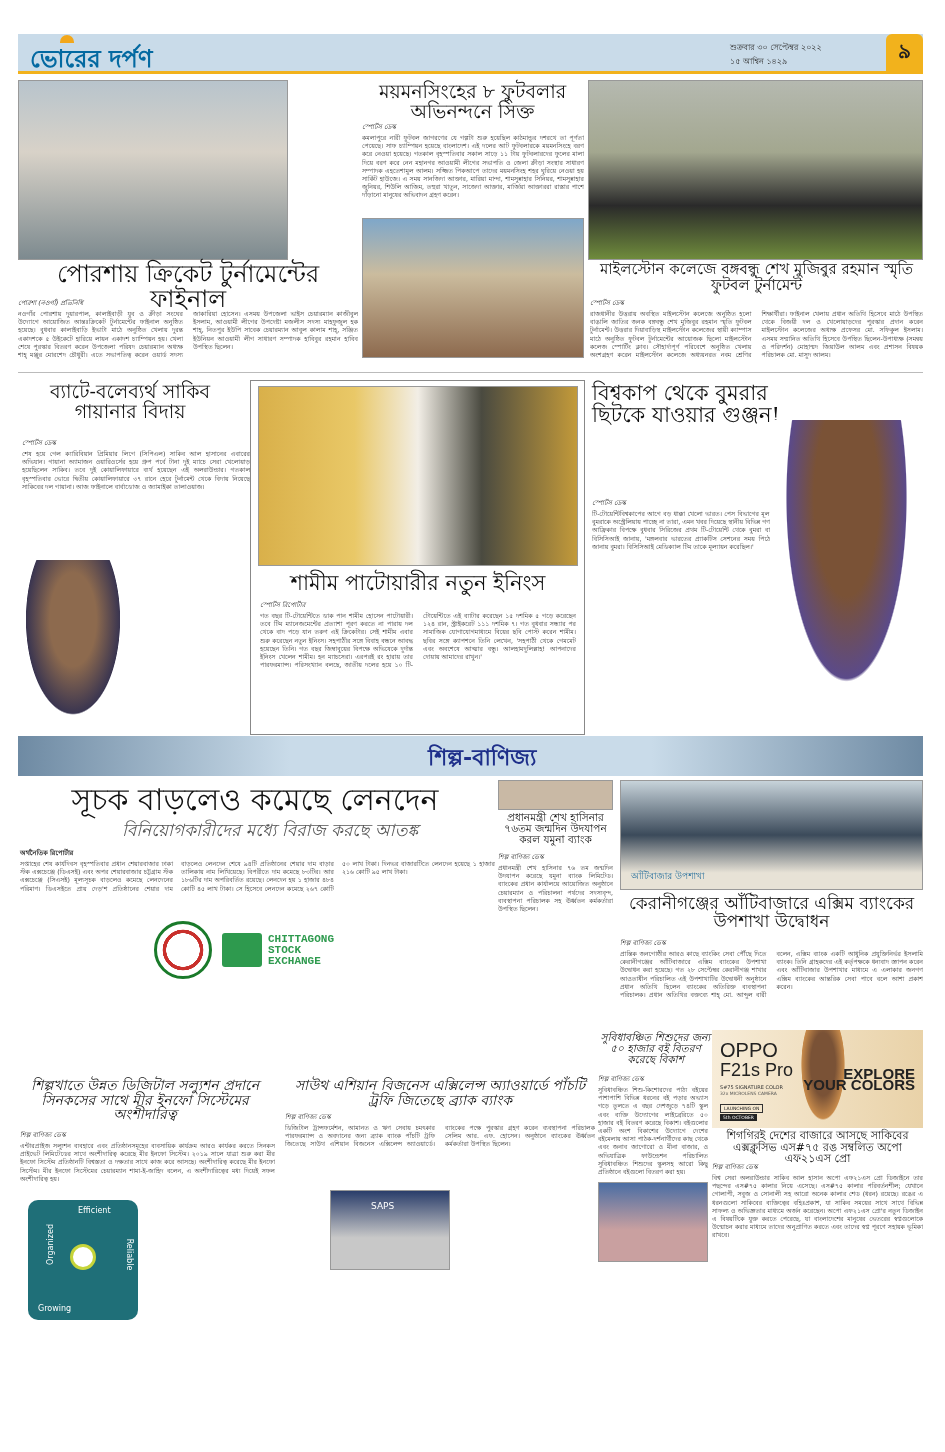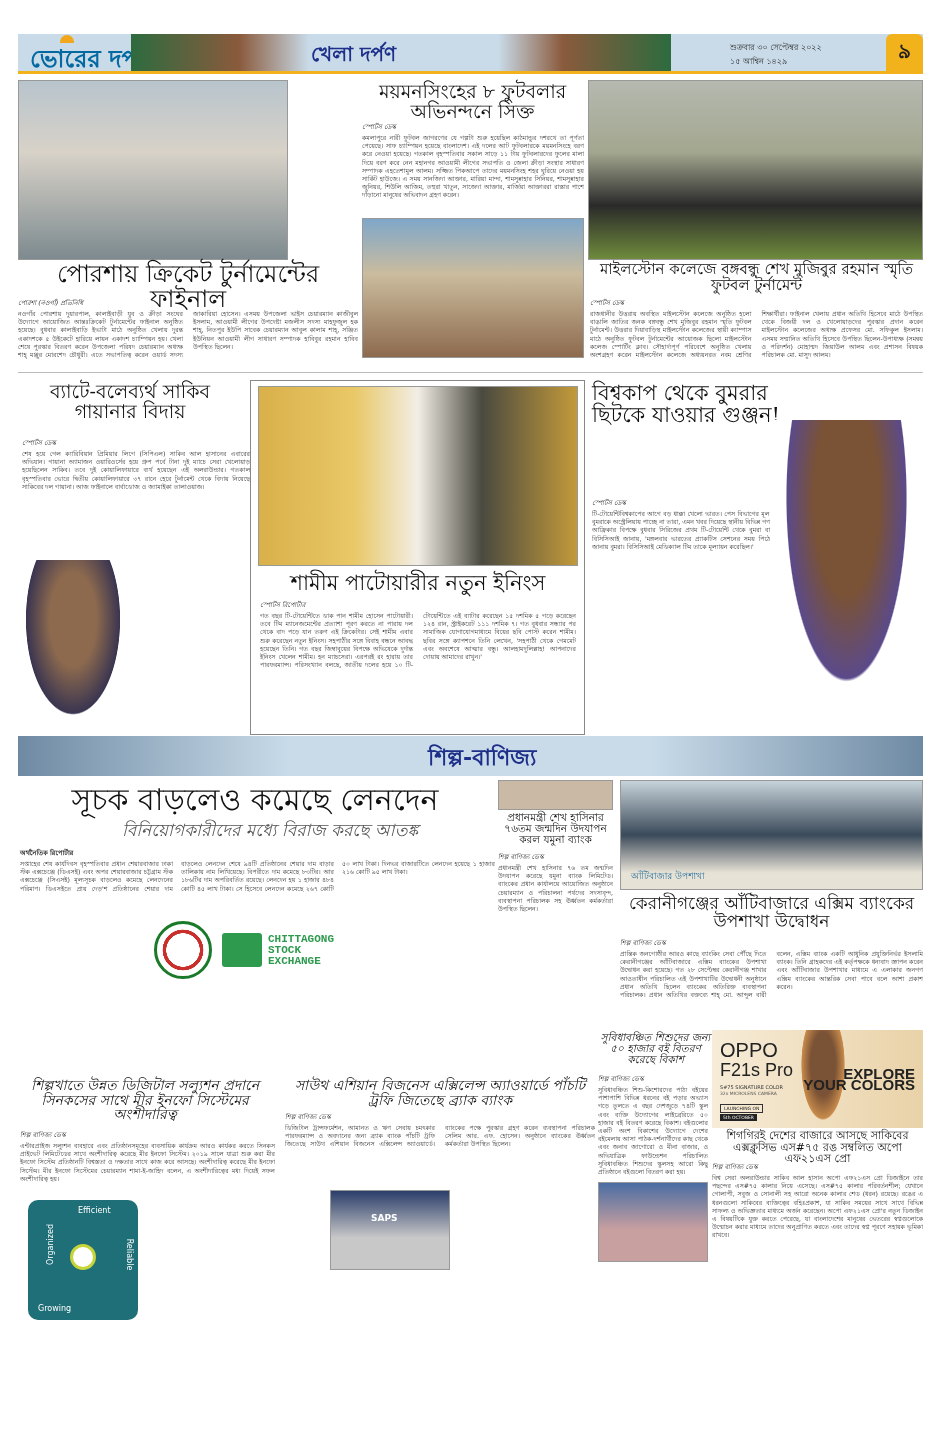--- a/index.html
+++ b/index.html
@@ -27,23 +27,20 @@
   .cse-text { font-size: 11px; font-weight: bold; color: #2e9a4e; line-height: 11px; font-family: Liberation Mono, monospace; }
   .seal { width: 58px; height: 58px; border-radius: 50%; border: 3px solid #1a7a2a; background: radial-gradient(#fff 45%, #c9302c 46%, #c9302c 55%, #fff 56%); }
   .org-logo { background: #1f6f78; }
 </style>
 </head>
 <body>
 
 <div class="abs masthead">
   <div class="abs logo-sun"></div>
   <div class="abs logo">ভোরের দর্পণ</div>
-  <div class="abs banner">
-    <div class="abs section-title">খেলা দর্পণ</div>
-  </div>
   <div class="abs dates">
     <div>শুক্রবার ৩০ সেপ্টেম্বর ২০২২</div>
     <div>১৫ আশ্বিন ১৪২৯</div>
   </div>
   <div class="abs page-tab">৯</div>
 </div>
 
 <div class="abs photo" style="left:18px;top:80px;width:270px;height:180px;background:linear-gradient(180deg,#b8c4cc,#d8d2c8 40%,#7d8a8f);"></div>
 <div class="abs h1" style="left:18px;top:262px;width:340px;font-size:24px;">পোরশায় ক্রিকেট টুর্নামেন্টের ফাইনাল</div>
 <div class="abs" style="left:18px;top:298px;width:340px;">
@@ -165,14 +162,14 @@
   <div class="abs" style="left:10px;top:104px;font-size:8px;color:#fff;">Growing</div>
   <div class="abs" style="left:42px;top:44px;width:26px;height:26px;border-radius:50%;border:3px solid #c6d43a;background:#fff;"></div>
 </div>
 
 <div class="abs h1" style="left:285px;top:1078px;width:310px;font-size:14px;font-weight:normal;font-style:italic;">সাউথ এশিয়ান বিজনেস এক্সিলেন্স অ্যাওয়ার্ডে পাঁচটি ট্রফি জিতেছে ব্র্যাক ব্যাংক</div>
 <div class="abs" style="left:285px;top:1112px;width:310px;">
   <div class="byline">শিল্প বাণিজ্য ডেস্ক</div>
   <div class="body-text cols2" style="height:290px;overflow:hidden;">ডিজিটাল ট্রান্সফর্মেশন, আমানত ও ঋণ সেবায় চমৎকার পারফরম্যান্স ও অবদানের জন্য ব্র্যাক ব্যাংক পাঁচটি ট্রফি জিতেছে সাউথ এশিয়ান বিজনেস এক্সিলেন্স অ্যাওয়ার্ডে। ব্যাংকের পক্ষে পুরস্কার গ্রহণ করেন ব্যবস্থাপনা পরিচালক সেলিম আর. এফ. হোসেন। অনুষ্ঠানে ব্যাংকের ঊর্ধ্বতন কর্মকর্তারা উপস্থিত ছিলেন।</div>
 </div>
 <div class="abs photo" style="left:330px;top:1190px;width:120px;height:80px;background:linear-gradient(180deg,#2a3d6a,#c8c8c8 60%);">
-  <div class="abs" style="left:40px;top:22px;font-size:9px;color:#fff;font-weight:bold;">SAPS</div>
+  <div class="abs" style="left:40px;top:10px;font-size:9px;color:#fff;font-weight:normal;">SAPS</div>
 </div>
 
 </body></html>

